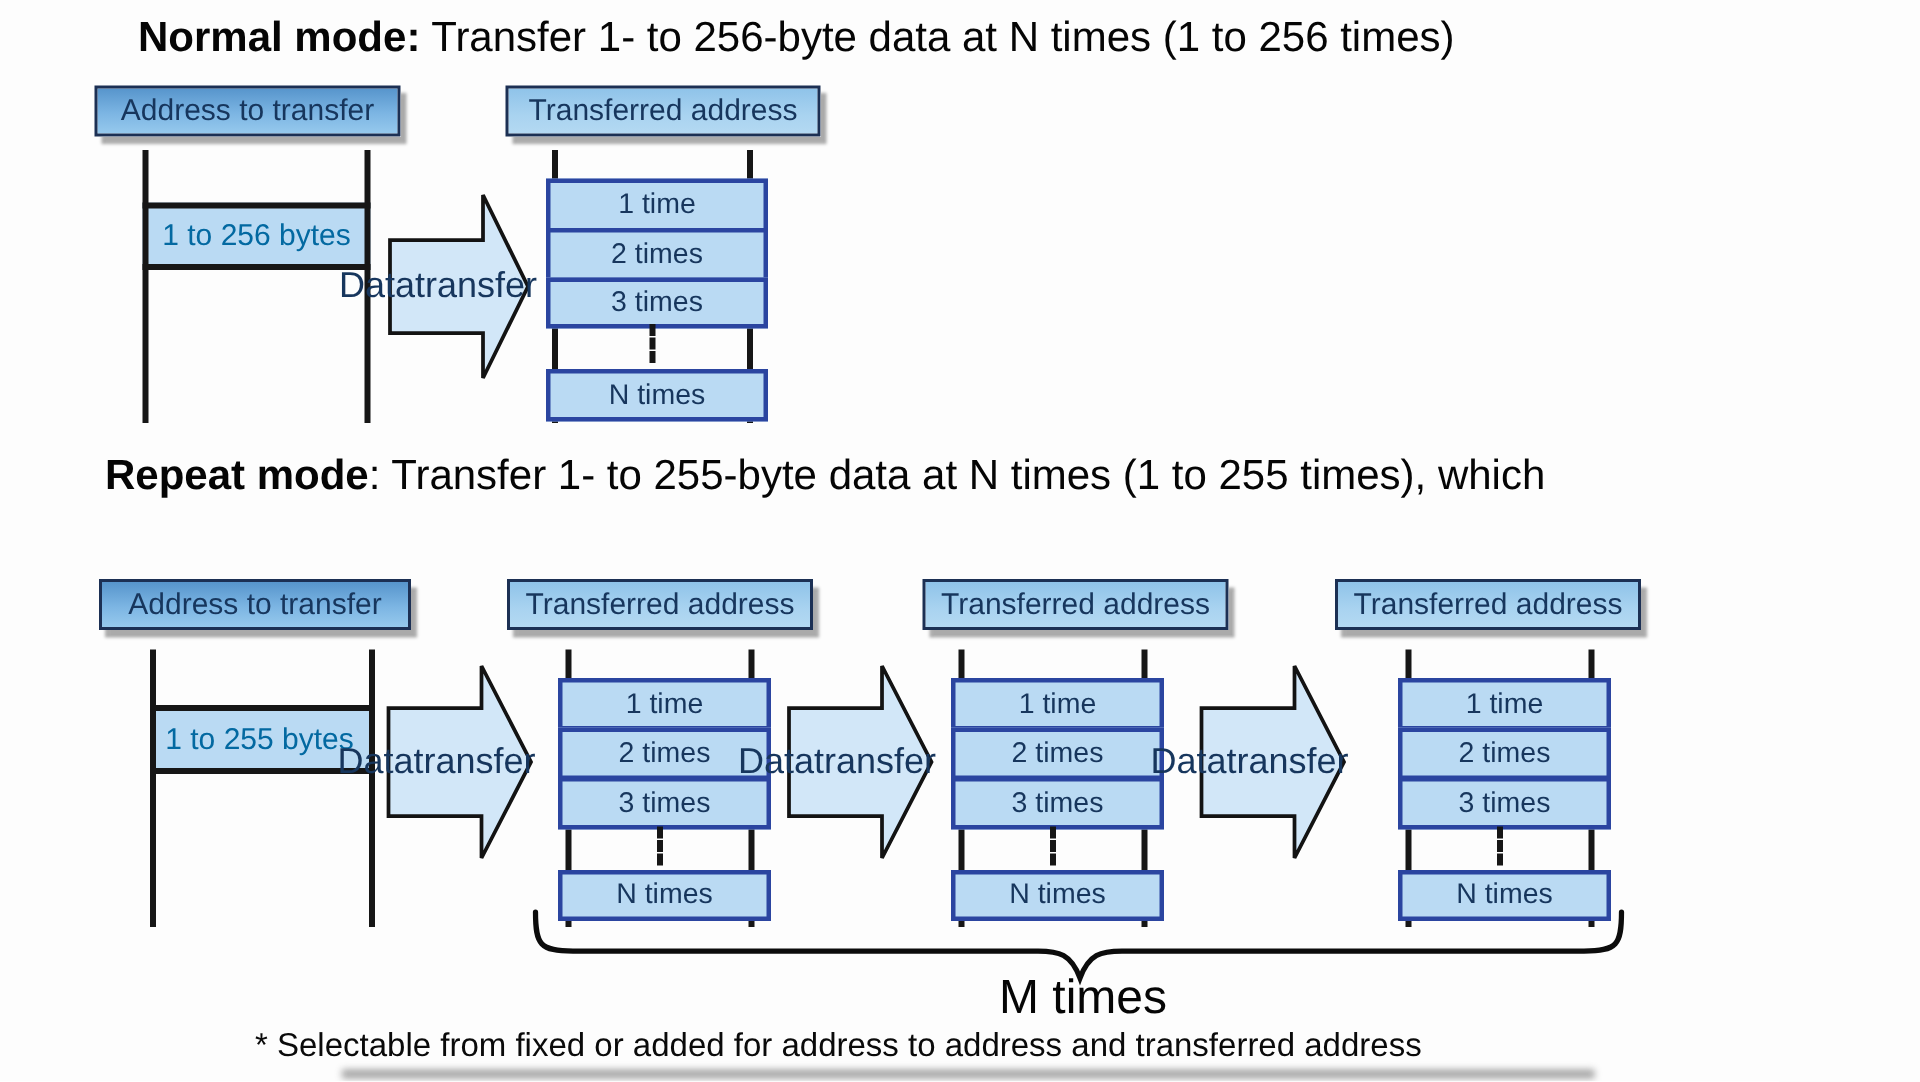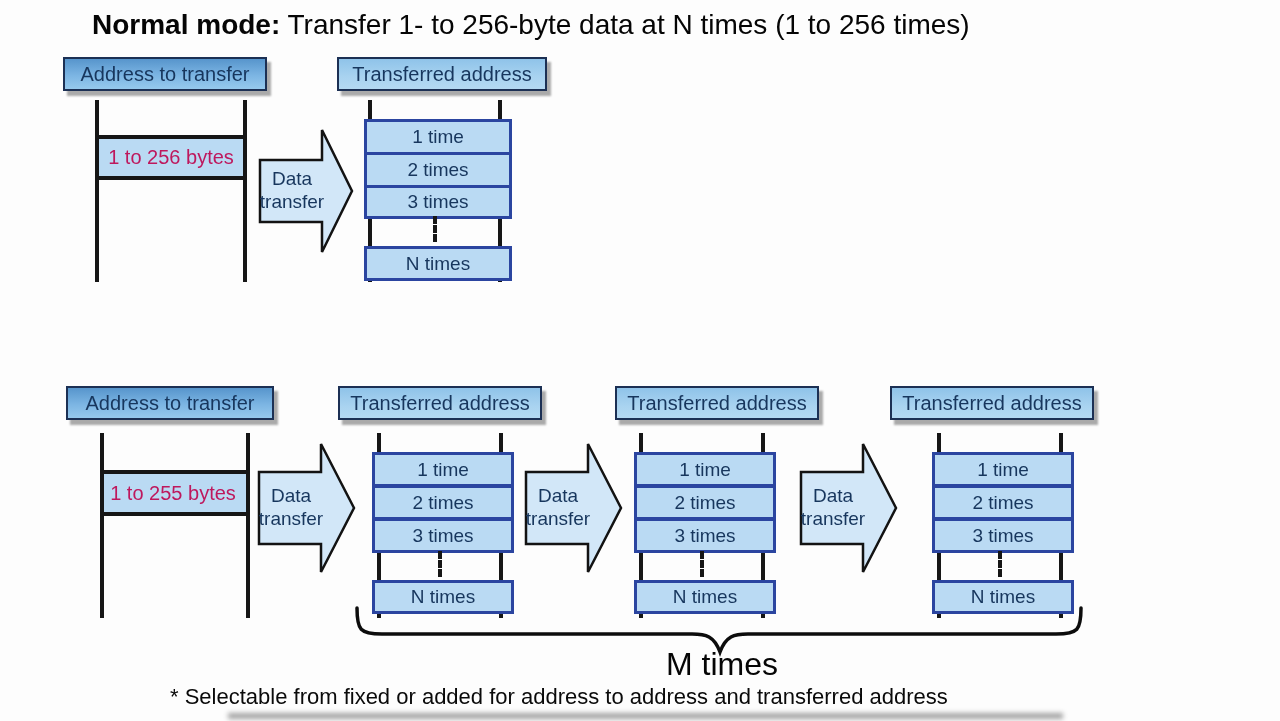--- a/index.html
+++ b/index.html
@@ -22,34 +22,34 @@
   .hdr.light { background:linear-gradient(180deg,#8fc3e9 0%,#a9d3f0 60%,#b4d9f2 100%); }
   .rail { position:absolute; width:4px; background:#161616; z-index:1; }
   .cell {
     position:absolute; background:#badaf3; border:3px solid #2b45a0;
     font-size:19px; color:#17365d; z-index:2;
     display:flex; align-items:center; justify-content:center;
   }
   .bytecell {
     position:absolute; background:#badaf3;
     border-top:4px solid #161616; border-bottom:4px solid #161616;
-    font-size:20px; color:#be185d; z-index:0;
+    font-size:20px; color:#0369a1; z-index:0;
     display:flex; align-items:center; justify-content:center;
   }
   .dotsrow {
     position:absolute; z-index:2;
     display:flex; align-items:center; justify-content:center;
   }
   .dotsrow i { display:block; width:0; height:26px; border-left:4px dashed #161616; }
   .arrow { position:absolute; z-index:3; }
   .arrow svg { display:block; }
   .atext {
     position:absolute; left:-2px; top:0; width:72px; height:100%;
-    display:flex; flex-direction:column; align-items:center; justify-content:center;
-    font-size:19px; line-height:1.2; color:#17365d; text-align:center;
+    display:flex; flex-direction:row; align-items:center; justify-content:center;
+    font-size:24px; line-height:1.2; color:#17365d; text-align:center;
   }
   .mtimes {
     position:absolute; left:622px; top:646px; width:200px; text-align:center;
     font-size:32px; color:#050505;
   }
   .footnote {
     position:absolute; left:170px; top:684px; font-size:22px; color:#0a0a0a; white-space:pre;
   }
   .artifact {
     position:absolute; left:228px; top:713px; width:835px; height:6px;
@@ -86,20 +86,21 @@
   <div>
     <div class="cell" style="left:364px; top:119px; width:142px; height:30px;">1 time</div>
     <div class="cell" style="left:364px; top:152px; width:142px; height:30px;">2 times</div>
     <div class="cell" style="left:364px; top:185px; width:142px; height:28px;">3 times</div>
     <div class="dotsrow" style="left:364px; top:214px; width:142px; height:30px;">
         <i></i>
       </div>
     <div class="cell" style="left:364px; top:246px; width:142px; height:29px;">N times</div>
   </div>
 
+  <div class="title" style="left:70px; top:301px;"><b>Repeat mode</b><span>: Transfer 1- to 255-byte data at N times (1 to 255 times), which</span></div>
 
   <div class="hdr dark" style="left:66px; top:386px; width:204px;">Address to transfer</div>
   <div class="hdr light" style="left:338px; top:386px; width:200px;">Transferred address</div>
   <div class="hdr light" style="left:615px; top:386px; width:200px;">Transferred address</div>
   <div class="hdr light" style="left:890px; top:386px; width:200px;">Transferred address</div>
 
   <div class="rail" style="left:100px; top:433px; height:185px;"></div>
   <div class="rail" style="left:246px; top:433px; height:185px;"></div>
   <div class="bytecell" style="left:100px; top:470px; width:146px; height:38px;">1 to 255 bytes</div>
 

